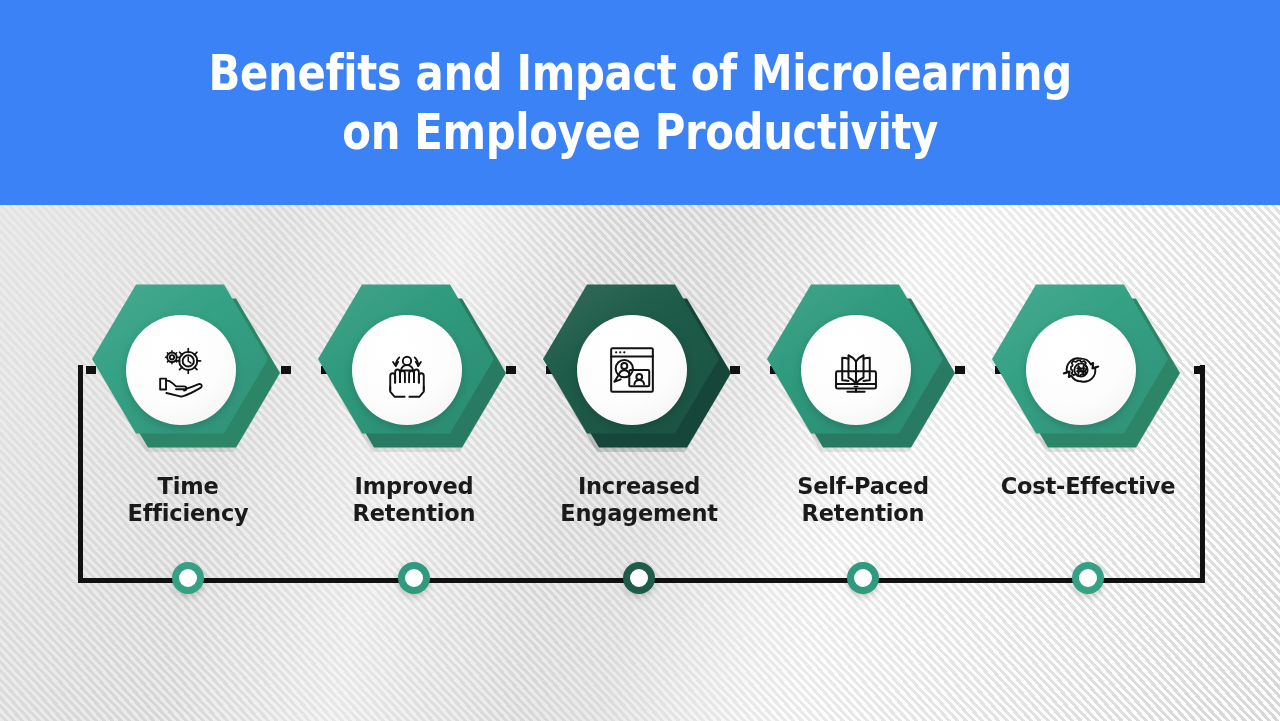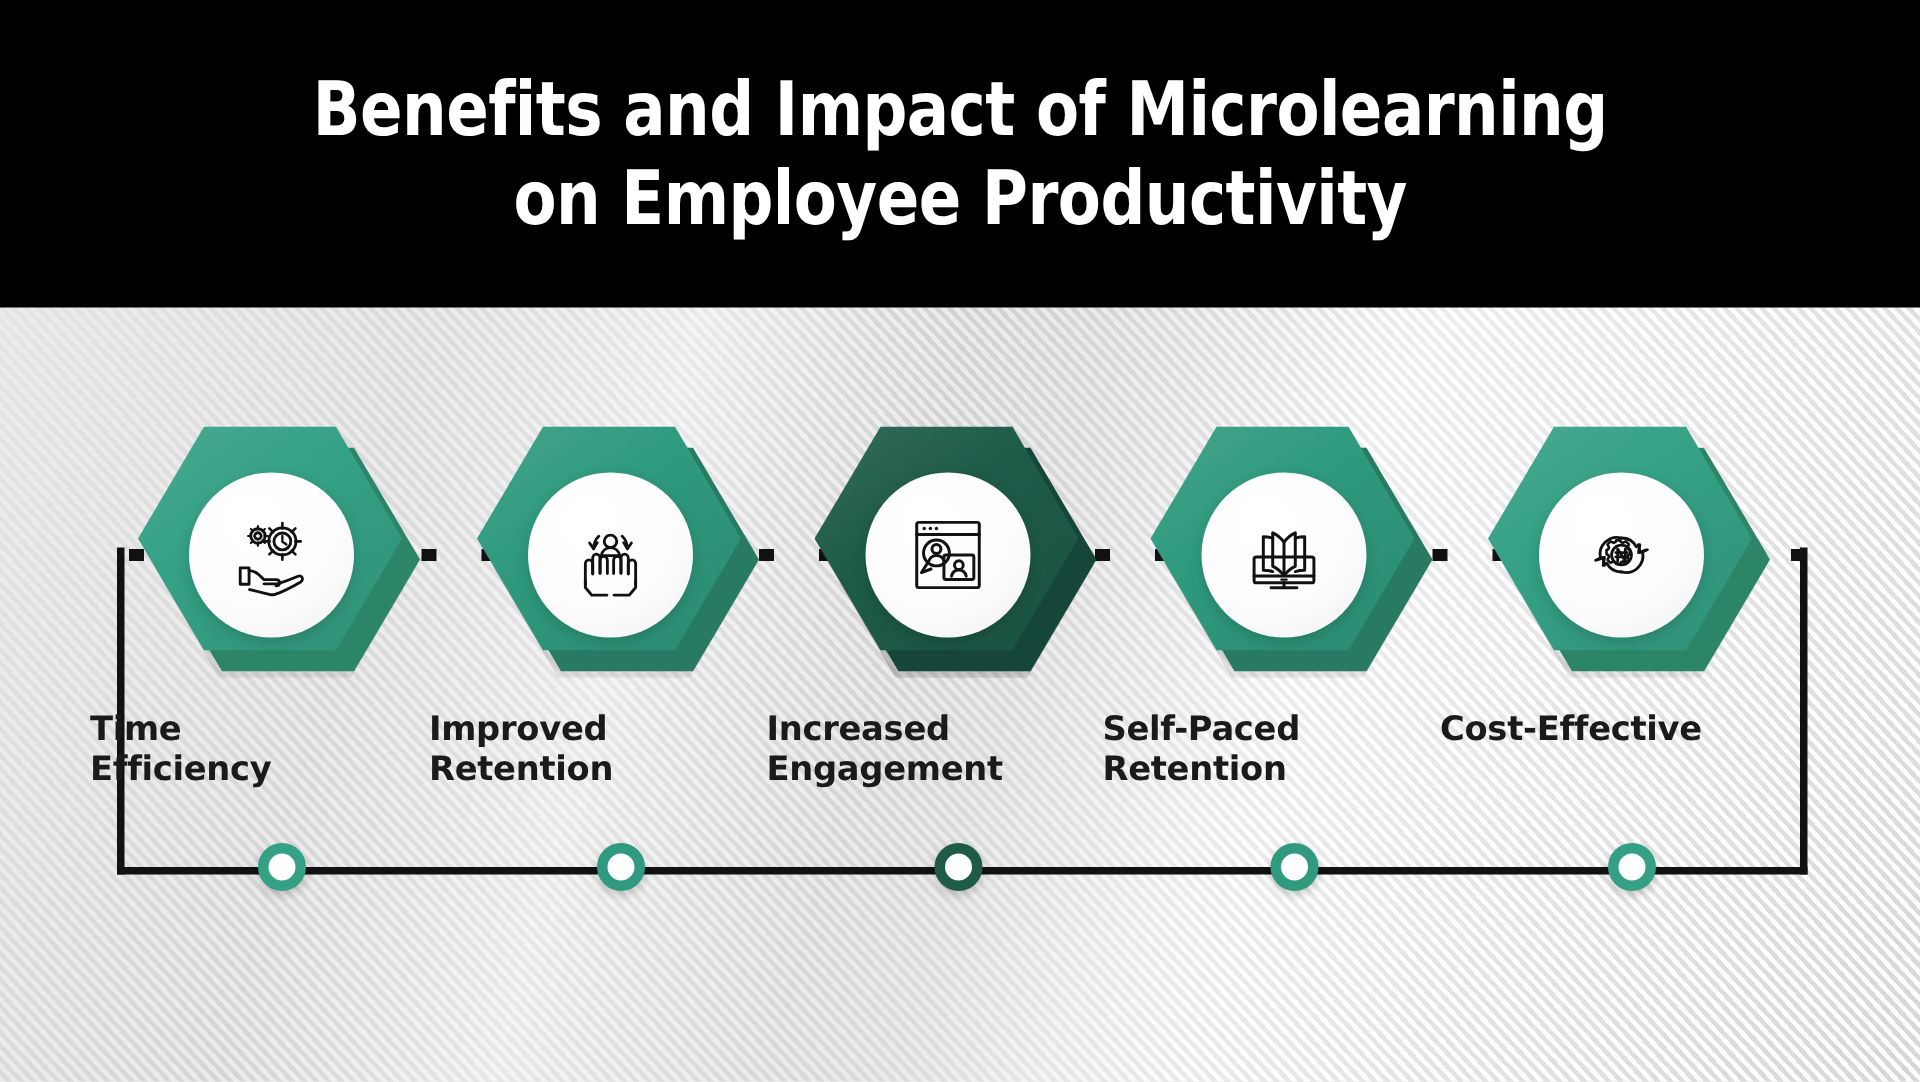--- a/index.html
+++ b/index.html
@@ -25,21 +25,21 @@
     position:absolute; left:0; top:205px; width:1280px; height:516px;
     background:
       linear-gradient(105deg, rgba(255,255,255,0) 20%, rgba(255,255,255,0.5) 33%, rgba(255,255,255,0) 46%),
       linear-gradient(105deg, rgba(190,190,190,0.30) 52%, rgba(255,255,255,0) 66%);
     z-index:1; pointer-events:none;
   }
 
   
   #header{
     position:absolute; left:0; top:0; width:1280px; height:205px;
-    background:#000000; z-index:5;
+    background:#3b82f6; z-index:5;
     display:flex; align-items:center; justify-content:center;
   }
   #header-title{
     color:#ffffff;
     font-family:"DejaVu Sans Condensed","Liberation Sans Narrow","Liberation Sans", sans-serif;
     font-weight:700;
     font-size:50px;
     line-height:1.17;
     text-align:center;
     letter-spacing:-0.4px;
@@ -90,21 +90,21 @@
     background:radial-gradient(circle at 38% 30%, #ffffff 0%, #fdfdfd 55%, #f0f0f0 100%);
     box-shadow:0 3px 9px rgba(0,0,0,0.16);
     display:flex; align-items:center; justify-content:center;
     z-index:3;
   }
   .circle svg{ width:58px; height:58px; display:block; }
 
   
   .node-label{
     position:absolute; top:268px; left:-28px; width:256px;
-    text-align:left;
+    text-align:center;
     font-family:"DejaVu Sans","Liberation Sans", sans-serif;
     font-weight:700;
     font-size:22.5px;
     line-height:1.18;
     color:#1a1a1a;
     letter-spacing:-0.2px;
     white-space:pre-line;
   }
 
   

